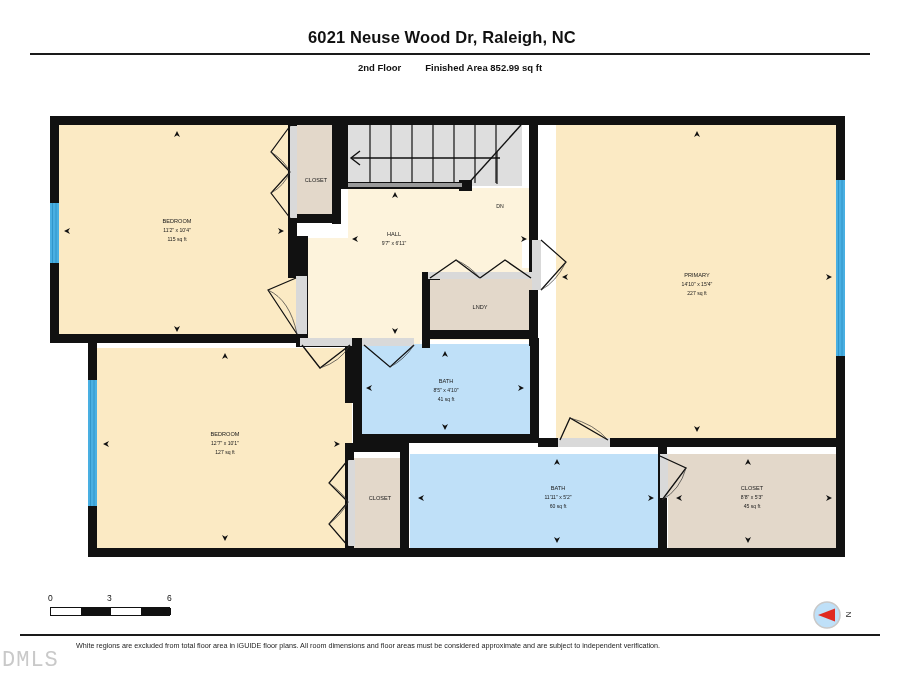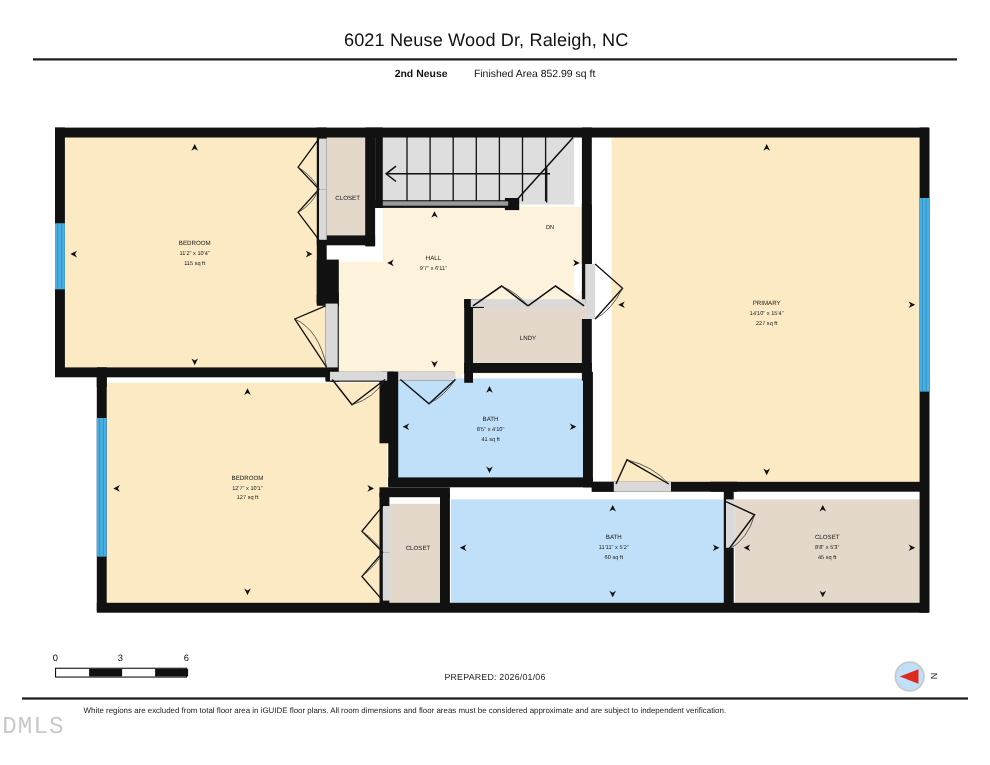--- a/index.html
+++ b/index.html
@@ -8,31 +8,31 @@
     font-family:"Liberation Sans","DejaVu Sans",sans-serif;
     color:#111;
     position:relative;
     overflow:hidden;
   }
   .page{position:absolute;inset:0;}
 
   
   .title{
     position:absolute;left:0;top:28px;width:884px;
-    text-align:center;font-size:16.5px;font-weight:normal;letter-spacing:.1px;
+    text-align:center;font-size:16.5px;font-weight:bold;letter-spacing:.1px;
   }
   .rule-top{
     position:absolute;left:30px;top:53px;width:840px;height:2px;background:#1a1a1a;
   }
   .subline{
     position:absolute;left:0;top:62px;width:900px;text-align:center;
     font-size:9.5px;
   }
   .subline .flr{font-weight:bold;}
-  .subline .fa{margin-left:24px;font-weight:normal;}
+  .subline .fa{margin-left:24px;font-weight:bold;}
 
   
   .plan{position:absolute;left:0;top:0;width:900px;height:695px;}
   .plan svg{display:block;}
 
   
   .scalebar{position:absolute;left:50px;top:607px;width:120px;height:9px;
      border:1px solid #111;box-sizing:border-box;background:#fff;}
   .scaleblk{position:absolute;top:0;height:100%;background:#111;}
   .scaleblk.b1{left:30px;width:30px;}
@@ -59,21 +59,21 @@
   .dn-lbl{font-size:5.2px;font-family:"Liberation Sans",sans-serif;fill:#1a1a1a;text-anchor:middle;}
 </style>
 </head>
 <body>
 
 <div class="page">
 
   <div class="title">6021 Neuse Wood Dr, Raleigh, NC</div>
   <div class="rule-top"></div>
   <div class="subline">
-    <span class="flr">2nd Neuse</span><span class="fa">Finished Area 852.99 sq ft</span>
+    <span class="flr">2nd Floor</span><span class="fa">Finished Area 852.99 sq ft</span>
   </div>
 
   <div class="plan">
   <svg width="900" height="695" viewBox="0 0 900 695" xmlns="http://www.w3.org/2000/svg">
     <defs>
       <g id="arrU">
             <path d="M0,0 L-3,6 L0,4.2 L3,6 Z" fill="#111"></path>
           </g>
       <g id="arrD">
             <path d="M0,6 L-3,0 L0,1.8 L3,0 Z" fill="#111"></path>
@@ -336,21 +336,20 @@
 
   <div class="sc-num" style="left:48px;">0</div>
   <div class="sc-num" style="left:107px;">3</div>
   <div class="sc-num" style="left:167px;">6</div>
   <div class="scalebar">
     <div class="scaleblk b1"></div>
     <div class="scaleblk b2"></div>
   </div>
   <div class="sc-ft">ft</div>
 
-  <div class="prepared">PREPARED: 2026/01/06</div>
 
   <div class="compass">
     <svg width="30" height="30" viewBox="0 0 30 30">
       <circle cx="15" cy="15" r="13" fill="#bfe0f8" stroke="#c9c9c9" stroke-width="1.6"></circle>
       <path d="M6,15 L24,15 L6,15 Z" fill="none"></path>
       <polygon points="6,15 23,8.5 23,21.5" fill="#e02a20"></polygon>
     </svg>
   </div>
   <div class="comp-n">N</div>
 

